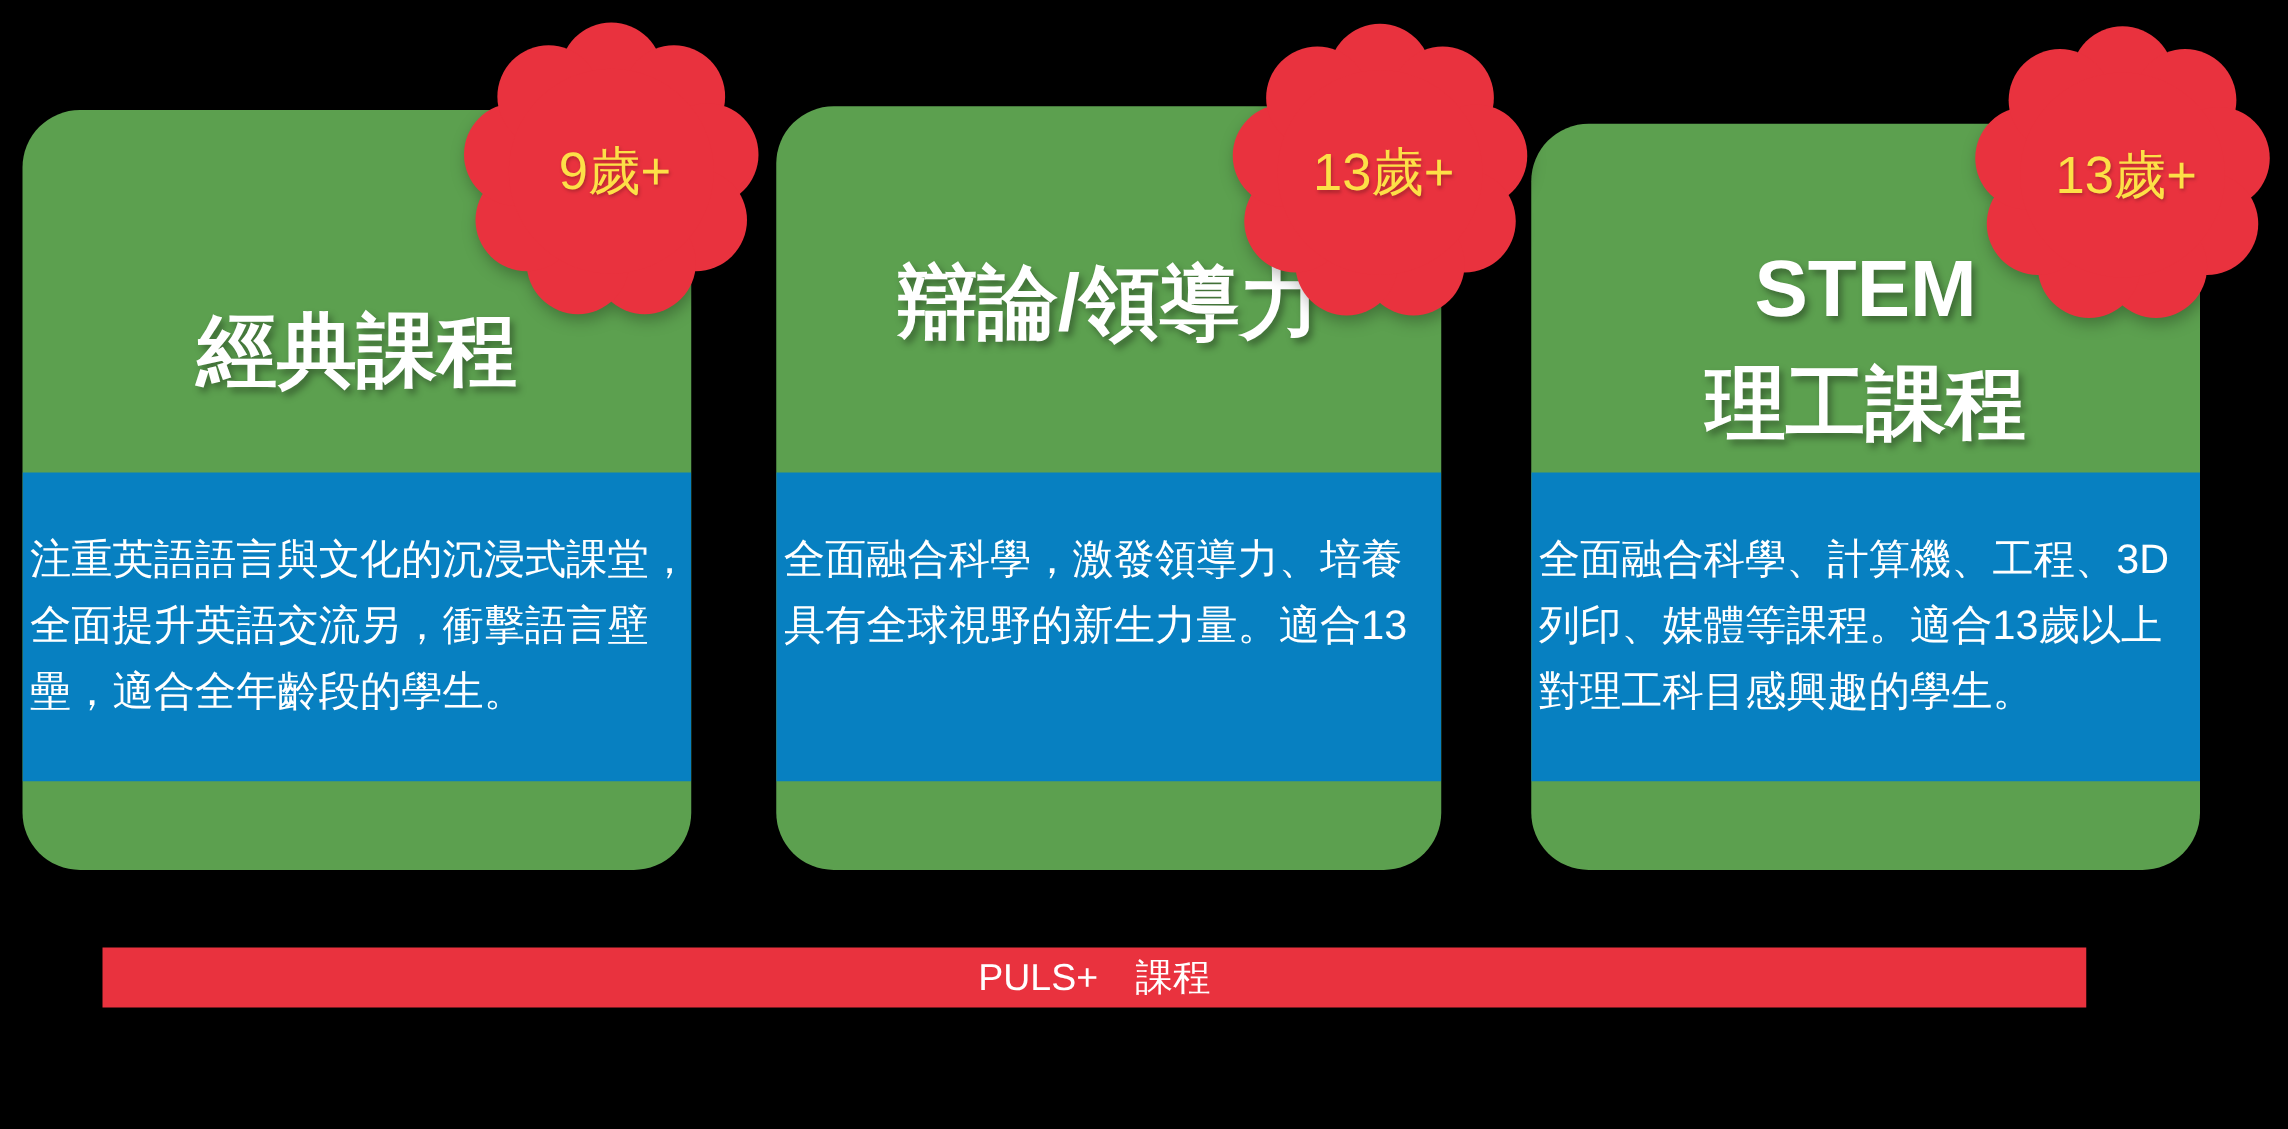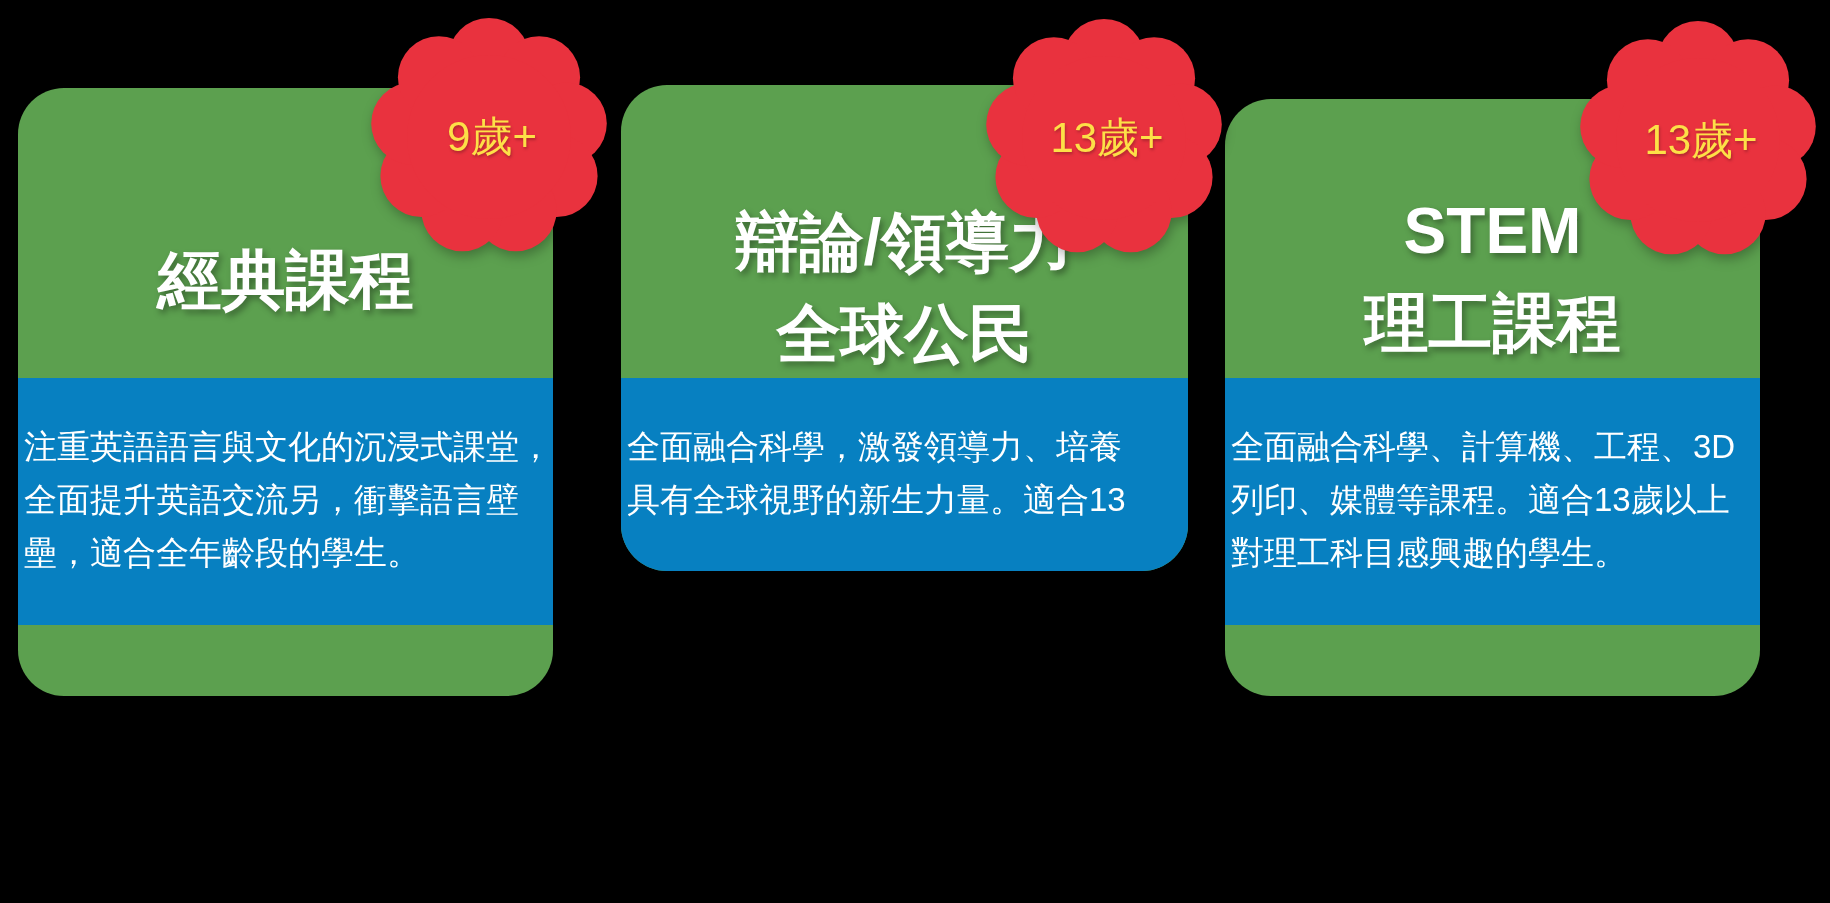--- a/index.html
+++ b/index.html
@@ -4,21 +4,21 @@
 <style>
   html,body { margin:0; padding:0; background:#000; }
   .stage {
     position:relative; width:1830px; height:903px; background:#000;
     font-family:"Liberation Sans","DejaVu Sans",sans-serif; overflow:hidden;
   }
   .card {
     position:absolute; background:#5ca04f; border-radius:46px; overflow:hidden;
   }
   #card-1 { left:18px;  top:88px; width:535px; height:608px; }
-  #card-2 { left:621px; top:85px; width:532px; height:486px;padding-left:35px; }
+  #card-2 { left:621px; top:85px; width:532px; height:611px; }
   #card-3 { left:1225px;top:99px; width:535px; height:597px; }
 
   .band-blue { position:absolute; left:0; right:0; height:247px; background:#0780c1; }
   #card-1 .band-blue { top:290px; }
   #card-2 .band-blue { top:293px; }
   #card-3 .band-blue { top:279px; }
 
   .card-title {
     position:absolute; left:0; right:0; text-align:center; color:#fff;
     font-weight:bold; font-size:64px; line-height:92px;
@@ -72,21 +72,20 @@
       <div>注重英語語言與文化的沉浸式課堂，</div>
       <div>全面提升英語交流另，衝擊語言壁</div>
       <div>壘，適合全年齡段的學生。</div>
     </div>
   </div>
 
   <div class="card" id="card-2">
     <div class="band-blue"></div>
     <div class="card-title">
       <div>辯論/領導力</div>
-      <div>全球公民</div>
     </div>
     <div class="card-body">
       <div>全面融合科學，激發領導力、培養</div>
       <div>具有全球視野的新生力量。適合13</div>
     </div>
   </div>
 
   <div class="card" id="card-3">
     <div class="band-blue"></div>
     <div class="card-title">
@@ -147,14 +146,17 @@
         <circle cx="93.3" cy="193.3" r="41"></circle>
         <circle cx="52.4" cy="159" r="41"></circle>
         <circle cx="43.2" cy="106.5" r="41"></circle>
         <circle cx="69.9" cy="60.2" r="41"></circle>
         <circle cx="120" cy="120" r="82"></circle>
       </g>
     </svg>
     <span class="badge-label">13歲+</span>
   </div>
 
+  <div class="banner-red">
+    <span>PULS+　課程</span>
+  </div>
 
 </div>
 
 </body></html>

